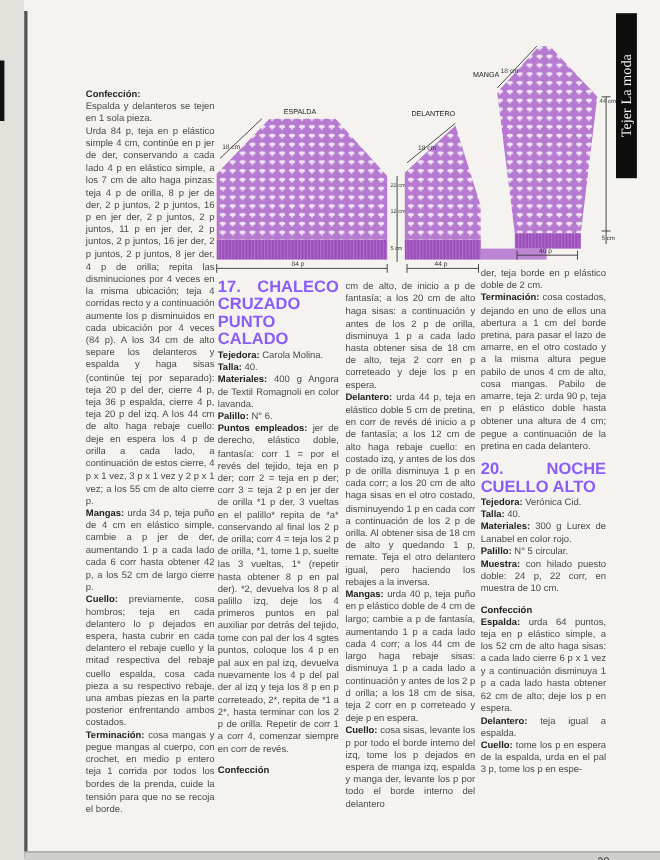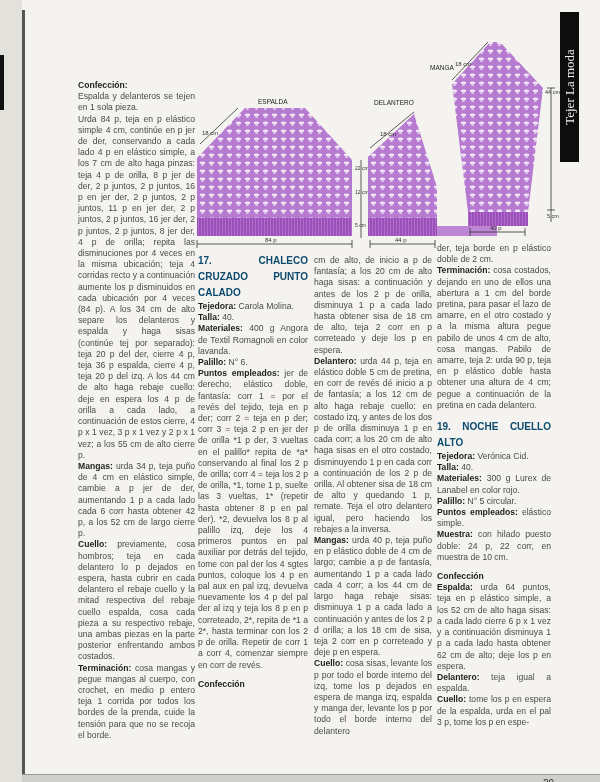--- a/index.html
+++ b/index.html
@@ -8,21 +8,21 @@
   .gutter{position:absolute;left:0;top:0;width:22px;height:782px;background:#e2e1dc;}
   .gutter-tab{position:absolute;left:0;top:55px;width:4px;height:55px;background:#111;}
   .spine{position:absolute;left:22px;top:10px;width:3px;height:770px;background:#555;}
   .bottom-edge{position:absolute;left:22px;top:774px;width:578px;height:8px;background:#cfcfcb;border-top:1px solid #999;}
   .side-tab{position:absolute;left:560px;top:12px;width:19px;height:150px;background:#0d0d0d;}
   .side-tab span{position:absolute;left:50%;top:50%;transform:translate(-50%,-50%) rotate(-90deg);white-space:nowrap;color:#f1f1f1;font-family:"Liberation Serif",serif;font-size:13px;}
   .col{position:absolute;font-size:8.6px;line-height:11.2px;color:#4a4a4a;text-align:justify;}
   .col p{margin:0 0 0 0;}
   .col .sp{height:8px;}
   .col b{color:#1f1f1f;font-weight:bold;margin-top:28px;}
-  .title{color:#0c4a6e;font-weight:bold;font-size:10px;line-height:16px;margin:0 0 2px 0;}
+  .title{color:#8b5cf6;font-weight:bold;font-size:15px;line-height:16px;margin:0 0 2px 0;}
   .head{color:#222;font-weight:bold;}
   .pagenum{position:absolute;left:543px;top:778px;font-size:10px;color:#333;}
   svg text{font-family:"Liberation Sans",sans-serif;}
 </style>
 </head>
 <body>
 
 <div class="gutter">
     <div class="gutter-tab"></div>
   </div>
@@ -118,26 +118,25 @@
   <p>cm de alto, de inicio a p de fantasía; a los 20 cm de alto haga sisas: a continuación y antes de los 2 p de orilla, disminuya 1 p a cada lado hasta obtener sisa de 18 cm de alto, teja 2 corr en p correteado y deje los p en espera.</p>
   <p><b>Delantero:</b> <span>urda 44 p, teja en elástico doble 5 cm de pretina, en corr de revés dé inicio a p de fantasía; a los 12 cm de alto haga rebaje cuello: en costado izq, y antes de los dos p de orilla disminuya 1 p en cada corr; a los 20 cm de alto haga sisas en el otro costado, disminuyendo 1 p en cada corr a continuación de los 2 p de orilla. Al obtener sisa de 18 cm de alto y quedando 1 p, remate. Teja el otro delantero igual, pero haciendo los rebajes a la inversa.</span></p>
   <p><b>Mangas:</b> <span>urda 40 p, teja puño en p elástico doble de 4 cm de largo; cambie a p de fantasía, aumentando 1 p a cada lado cada 4 corr; a los 44 cm de largo haga rebaje sisas: disminuya 1 p a cada lado a continuación y antes de los 2 p d orilla; a los 18 cm de sisa, teja 2 corr en p correteado y deje p en espera.</span></p>
   <p><b>Cuello:</b> <span>cosa sisas, levante los p por todo el borde interno del izq, tome los p dejados en espera de manga izq, espalda y manga der, levante los p por todo el borde interno del delantero</span></p>
 </div>
 
 <div class="col" style="left:437px;top:243px;width:114px;">
   <p>der, teja borde en p elástico doble de 2 cm.</p>
   <p><b>Terminación:</b> <span>cosa costados, dejando en uno de ellos una abertura a 1 cm del borde pretina, para pasar el lazo de amarre, en el otro costado y a la misma altura pegue pabilo de unos 4 cm de alto, cosa mangas. Pabilo de amarre, teja 2: urda 90 p, teja en p elástico doble hasta obtener una altura de 4 cm; pegue a continuación de la pretina en cada delantero.</span></p>
   <div class="sp"></div>
-  <p class="title">19. NOCHE CUELLO ALTO</p>
+  <p class="title">20. NOCHE CUELLO ALTO</p>
   <p><b>Tejedora:</b> <span>Verónica Cid.</span></p>
   <p><b>Talla:</b> <span>40.</span></p>
   <p><b>Materiales:</b> <span>300 g Lurex de Lanabel en color rojo.</span></p>
   <p><b>Palillo:</b> <span>N° 5 circular.</span></p>
-  <p><b>Puntos empleados:</b> <span>elástico simple.</span></p>
   <p><b>Muestra:</b> <span>con hilado puesto doble: 24 p, 22 corr, en muestra de 10 cm.</span></p>
   <div class="sp"></div>
   <p class="head">Confección</p>
   <p><b>Espalda:</b> <span>urda 64 puntos, teja en p elástico simple, a los 52 cm de alto haga sisas: a cada lado cierre 6 p x 1 vez y a continuación disminuya 1 p a cada lado hasta obtener 62 cm de alto; deje los p en espera.</span></p>
   <p><b>Delantero:</b> <span>teja igual a espalda.</span></p>
   <p><b>Cuello:</b> <span>tome los p en espera de la espalda, urda en el pal 3 p, tome los p en espe-</span></p>
 </div>
 
 <div class="pagenum">29</div>
 

